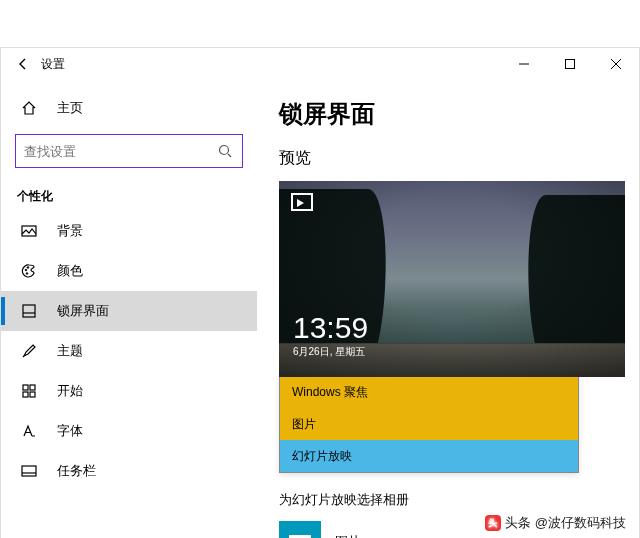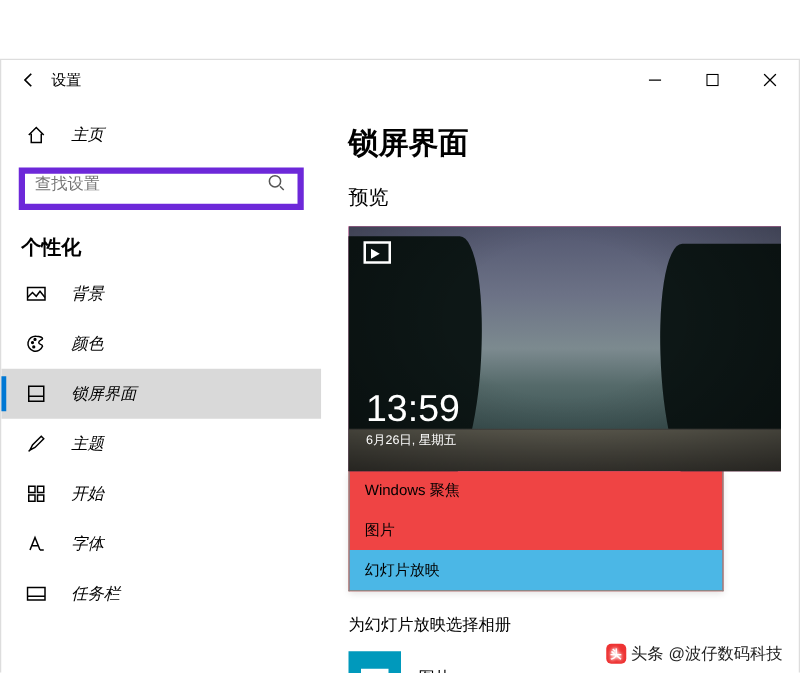--- a/index.html
+++ b/index.html
@@ -6,43 +6,43 @@
 body { width: 640px; height: 538px; background: #fff; overflow: hidden; position: relative; }
 .window { width: 640px; height: 538px; display: flex; flex-direction: column; border: 1px solid #ddd; margin-top: 47px; }
 .titlebar { height: 32px; display: flex; align-items: center; padding-left: 8px; }
 .titlebar .back { width: 28px; display: flex; justify-content: center; align-items: center; font-size: 14px; cursor: pointer; }
 .titlebar .title { font-size: 12px; margin-left: 4px; }
 .titlebar .spacer { flex: 1; }
 .titlebar .winctrl { width: 46px; height: 32px; display: flex; align-items: center; justify-content: center; cursor: pointer; }
 .titlebar .winctrl svg { width: 10px; height: 10px; }
 .body { flex: 1; display: flex; overflow: hidden; }
 .sidebar { width: 256px; display: flex; flex-direction: column; padding-top: 8px; overflow-y: auto; }
-.side-row { height: 40px; display: flex; align-items: center; padding-left: 18px; cursor: pointer; font-size: 13px; color: #000; font-style: italic; }
+.side-row { height: 40px; display: flex; align-items: center; padding-left: 18px; cursor: pointer; font-size: 13px; color: #000; }
 .side-row.selected { background: #d9d9d9; position: relative; }
 .side-row.selected::before { content: ""; position: absolute; left: 0; top: 6px; bottom: 6px; width: 4px; background: #0078d4; }
 .side-row .icon { width: 20px; display: flex; align-items: center; justify-content: center; margin-right: 18px; }
-.searchbox { margin: 6px 14px 10px 14px; height: 34px; border: 5px solid #6d28d9; display: flex; align-items: flex-start; padding: 0 8px; }
+.searchbox { margin: 6px 14px 10px 14px; height: 34px; border: 1px solid #6d28d9; display: flex; align-items: center; padding: 0 8px; }
 .searchbox input { flex: 1; border: none; outline: none; font-size: 13px; background: transparent; }
 .searchbox .sicon { width: 18px; display: flex; align-items: center; justify-content: center; color: #555; }
-.cat-label { font-size: 16px; font-weight: 600; padding: 10px 16px 6px; color: #000; }
+.cat-label { font-size: 12px; font-weight: 600; padding: 10px 16px 6px; color: #000; }
 .content { flex: 1; padding: 18px 0 0 22px; overflow-y: auto; position: relative; }
 .content h1 { font-size: 24px; font-weight: 600; margin-bottom: 18px; }
 .content h2 { font-size: 16px; font-weight: 400; margin-bottom: 12px; }
 .preview { width: 346px; height: 196px; background: #ec4899; position: relative; overflow: hidden; margin-bottom: 0; }
 .preview .sky { position: absolute; inset: 0; background: linear-gradient(180deg, #545871 0%, #6c7286 28%, #7c8a8f 50%, #556a6a 65%, #253d3d 100%); }
 .preview .rockL { position: absolute; left: -14px; top: 8px; width: 120px; height: 200px; background: #0d1716; border-radius: 0 36px 36px 0 / 0 160px 140px 0; transform: skewX(-4deg); }
 .preview .rockR { position: absolute; right: -14px; top: 14px; width: 110px; height: 200px; background: #0d1716; border-radius: 36px 0 0 36px / 160px 0 0 140px; transform: skewX(4deg); }
 .preview .beach { position: absolute; bottom: 0; left: 0; right: 0; height: 34px; background: linear-gradient(180deg, #5c5a4f 0%, #3a3832 100%); border-top: 1px solid rgba(255,255,255,.08); }
 .preview .vign { position: absolute; inset: 0; background: radial-gradient(ellipse at center 38%, transparent 36%, rgba(0,0,0,.35) 100%); }
 .preview .slide-icon { position: absolute; left: 12px; top: 12px; width: 22px; height: 18px; border: 2px solid #fff; }
 .preview .slide-icon::after { content: ""; position: absolute; left: 4px; top: 4px; border-left: 7px solid #fff; border-top: 4px solid transparent; border-bottom: 4px solid transparent; }
 .preview .clock { position: absolute; left: 14px; bottom: 18px; color: #fff; }
 .preview .clock .time { font-size: 30px; font-weight: 300; line-height: 1; }
 .preview .clock .date { font-size: 10px; margin-top: 2px; }
-.dropdown { width: 300px; background: #ef4444; border: 1px solid #888; border-top: none; box-shadow: 0 2px 6px rgba(0,0,0,.12); margin-top: -1px; margin-bottom: 18px; }
+.dropdown { width: 300px; background: #eab308; border: 1px solid #888; border-top: none; box-shadow: 0 2px 6px rgba(0,0,0,.12); margin-top: -1px; margin-bottom: 18px; }
 .dropdown .opt { height: 32px; display: flex; align-items: center; padding-left: 12px; font-size: 12px; cursor: pointer; }
 .dropdown .opt.hl { background: #4bb7e6; color: #000; }
 .subhead { font-size: 13px; margin-bottom: 12px; }
 .album-row { display: flex; align-items: center; margin-bottom: 12px; }
 .album-tile { width: 42px; height: 42px; background: #0099bc; display: flex; align-items: center; justify-content: center; margin-right: 14px; }
 .album-tile .inner { width: 22px; height: 14px; background: #fff; }
 .album-label { font-size: 13px; }
 .add-tile { width: 42px; height: 42px; background: #e6e6e6; display: flex; align-items: center; justify-content: center; font-size: 20px; color: #333; margin-right: 14px; cursor: pointer; }
 .watermark { position: absolute; right: 14px; bottom: 6px; font-size: 13px; color: #222; display: flex; align-items: center; gap: 4px; text-shadow: 0 0 3px #fff, 0 0 3px #fff; }
 .watermark .logo { width: 16px; height: 16px; background: #e33; border-radius: 4px; display: flex; align-items: center; justify-content: center; color: #fff; font-size: 9px; font-weight: bold; }

